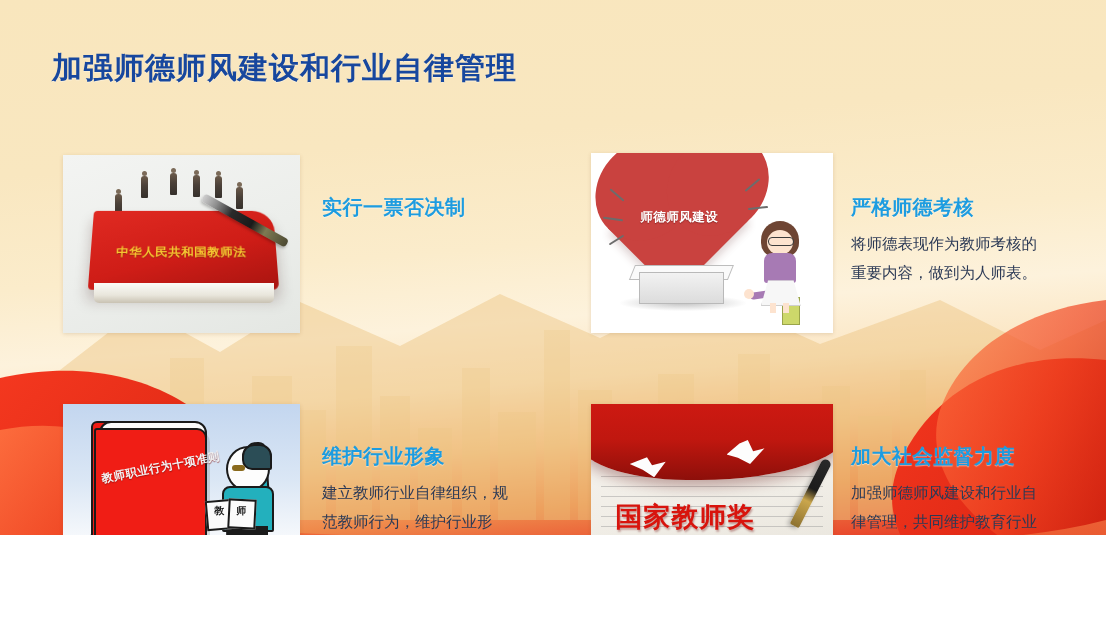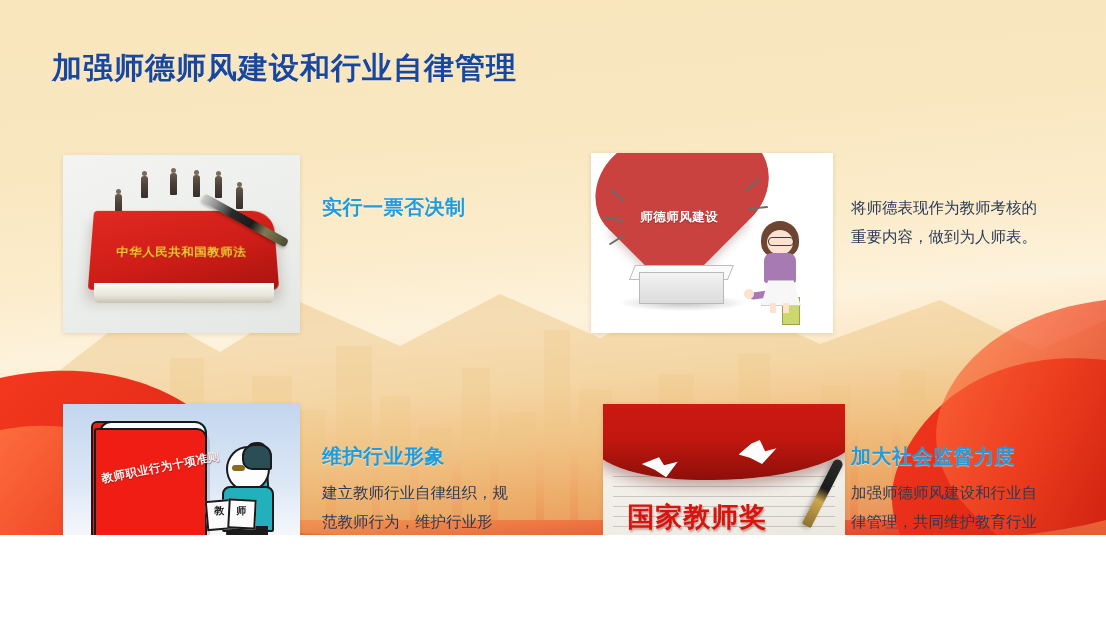--- a/index.html
+++ b/index.html
@@ -77,21 +77,21 @@
   
   #card-1 .card-img { left: 63px;  top: 155px; width: 237px; height: 178px; }
   #card-1 .card-text{ left: 322px; top: 194px; }
 
   #card-2 .card-img { left: 591px; top: 153px; width: 242px; height: 180px; }
   #card-2 .card-text{ left: 851px; top: 194px; }
 
   #card-3 .card-img { left: 63px;  top: 404px; width: 237px; height: 172px; }
   #card-3 .card-text{ left: 322px; top: 443px; }
 
-  #card-4 .card-img { left: 591px; top: 404px; width: 242px; height: 172px; margin-left: 12px; }
+  #card-4 .card-img { left: 591px; top: 404px; width: 242px; height: 172px; }
   #card-4 .card-text{ left: 851px; top: 443px; width: 205px; }
   #card-4 .card-body { width: 200px; }
 
   
   .pic1 { position:absolute; inset:0; background: linear-gradient(160deg,#f3f4f2 0%,#eceeeb 55%,#e4e7e3 100%); }
   .pic1 .bookcover {
     position:absolute; left:12%; top:30%; width:78%; height:46%;
     background: linear-gradient(165deg,#e02a22 0%,#cf1d17 55%,#a81410 100%);
     border-radius: 4px 22px 6px 4px;
     transform: perspective(340px) rotateX(16deg);
@@ -347,20 +347,21 @@
             <div class="hand"></div>
             <div class="books"></div>
           </div>
           <div class="skirt"></div>
           <div class="leg" style="left:19px;"></div>
           <div class="leg" style="left:32px;"></div>
         </div>
       </div>
     </div>
     <div class="card-text">
+      <div class="card-head">严格师德考核</div>
       <div class="card-body">将师德表现作为教师考核的重要内容，做到为人师表。</div>
     </div>
   </div>
 
   <div class="card" id="card-3">
     <div class="card-img">
       <div class="pic3">
         <div class="bkshadow"></div>
         <div class="bkspine"></div>
         <div class="bktop"></div>

